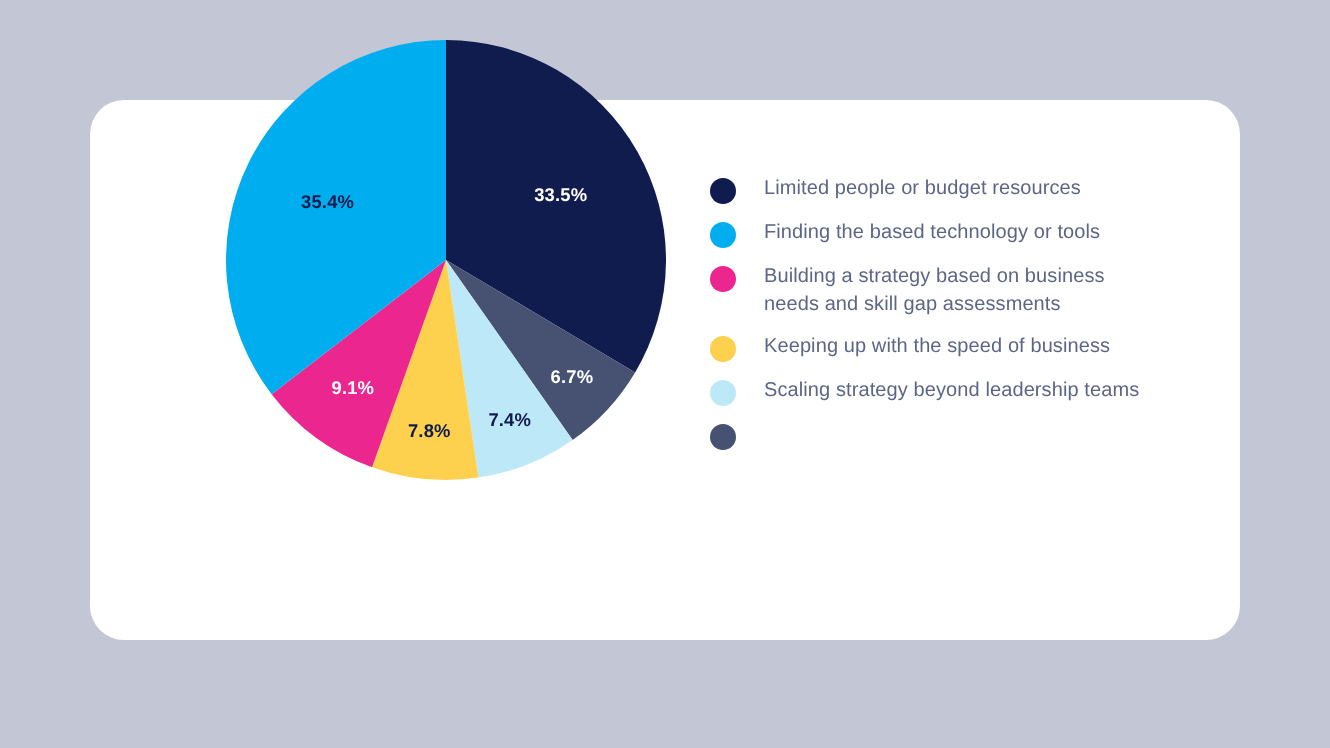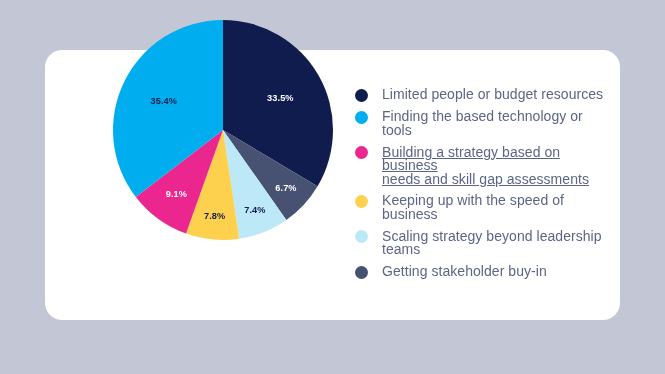--- a/index.html
+++ b/index.html
@@ -70,21 +70,21 @@
     width: 13px;
     height: 13px;
     border-radius: 50%;
     flex: 0 0 13px;
     margin-top: 0.5px;
   }
 
   .legend-label {
     margin-left: 14px;
     font-family: "Liberation Sans", sans-serif;
-    font-size: 14px;
+    font-size: 10px;
     line-height: 13.5px;
     color: #5d6585;
     letter-spacing: 0.05px;
     white-space: pre-line;
   }
 </style>
 </head>
 <body style="background: rgb(195, 198, 212);">
 
 <div id="card" style="background: rgb(255, 255, 255);">
@@ -115,31 +115,30 @@
         <div class="legend-item">
           <span class="legend-swatch" style="background: rgb(17, 28, 78);"></span>
           <span class="legend-label" style="color: rgb(93, 101, 133);">Limited people or budget resources</span>
         </div>
         <div class="legend-item">
           <span class="legend-swatch" style="background: rgb(0, 174, 239);"></span>
           <span class="legend-label" style="color: rgb(93, 101, 133);">Finding the based technology or tools</span>
         </div>
         <div class="legend-item two-line">
           <span class="legend-swatch" style="background: rgb(236, 38, 143);"></span>
-          <span class="legend-label" style="color: rgb(93, 101, 133); text-decoration: underline;">Building a strategy based on business
+          <span class="legend-label" style="color: rgb(93, 101, 133);">Building a strategy based on business
 needs and skill gap assessments</span>
         </div>
         <div class="legend-item">
           <span class="legend-swatch" style="background: rgb(253, 208, 78);"></span>
           <span class="legend-label" style="color: rgb(93, 101, 133);">Keeping up with the speed of business</span>
         </div>
         <div class="legend-item">
           <span class="legend-swatch" style="background: rgb(189, 232, 247);"></span>
           <span class="legend-label" style="color: rgb(93, 101, 133);">Scaling strategy beyond leadership teams</span>
         </div>
         <div class="legend-item">
           <span class="legend-swatch" style="background: rgb(71, 82, 114);"></span>
-          <span class="legend-label" style="color: rgb(93, 101, 133);">Getting stakeholder buy-in</span>
         </div>
       </div>
 
   </div>
 </div>
 
 </body></html>

